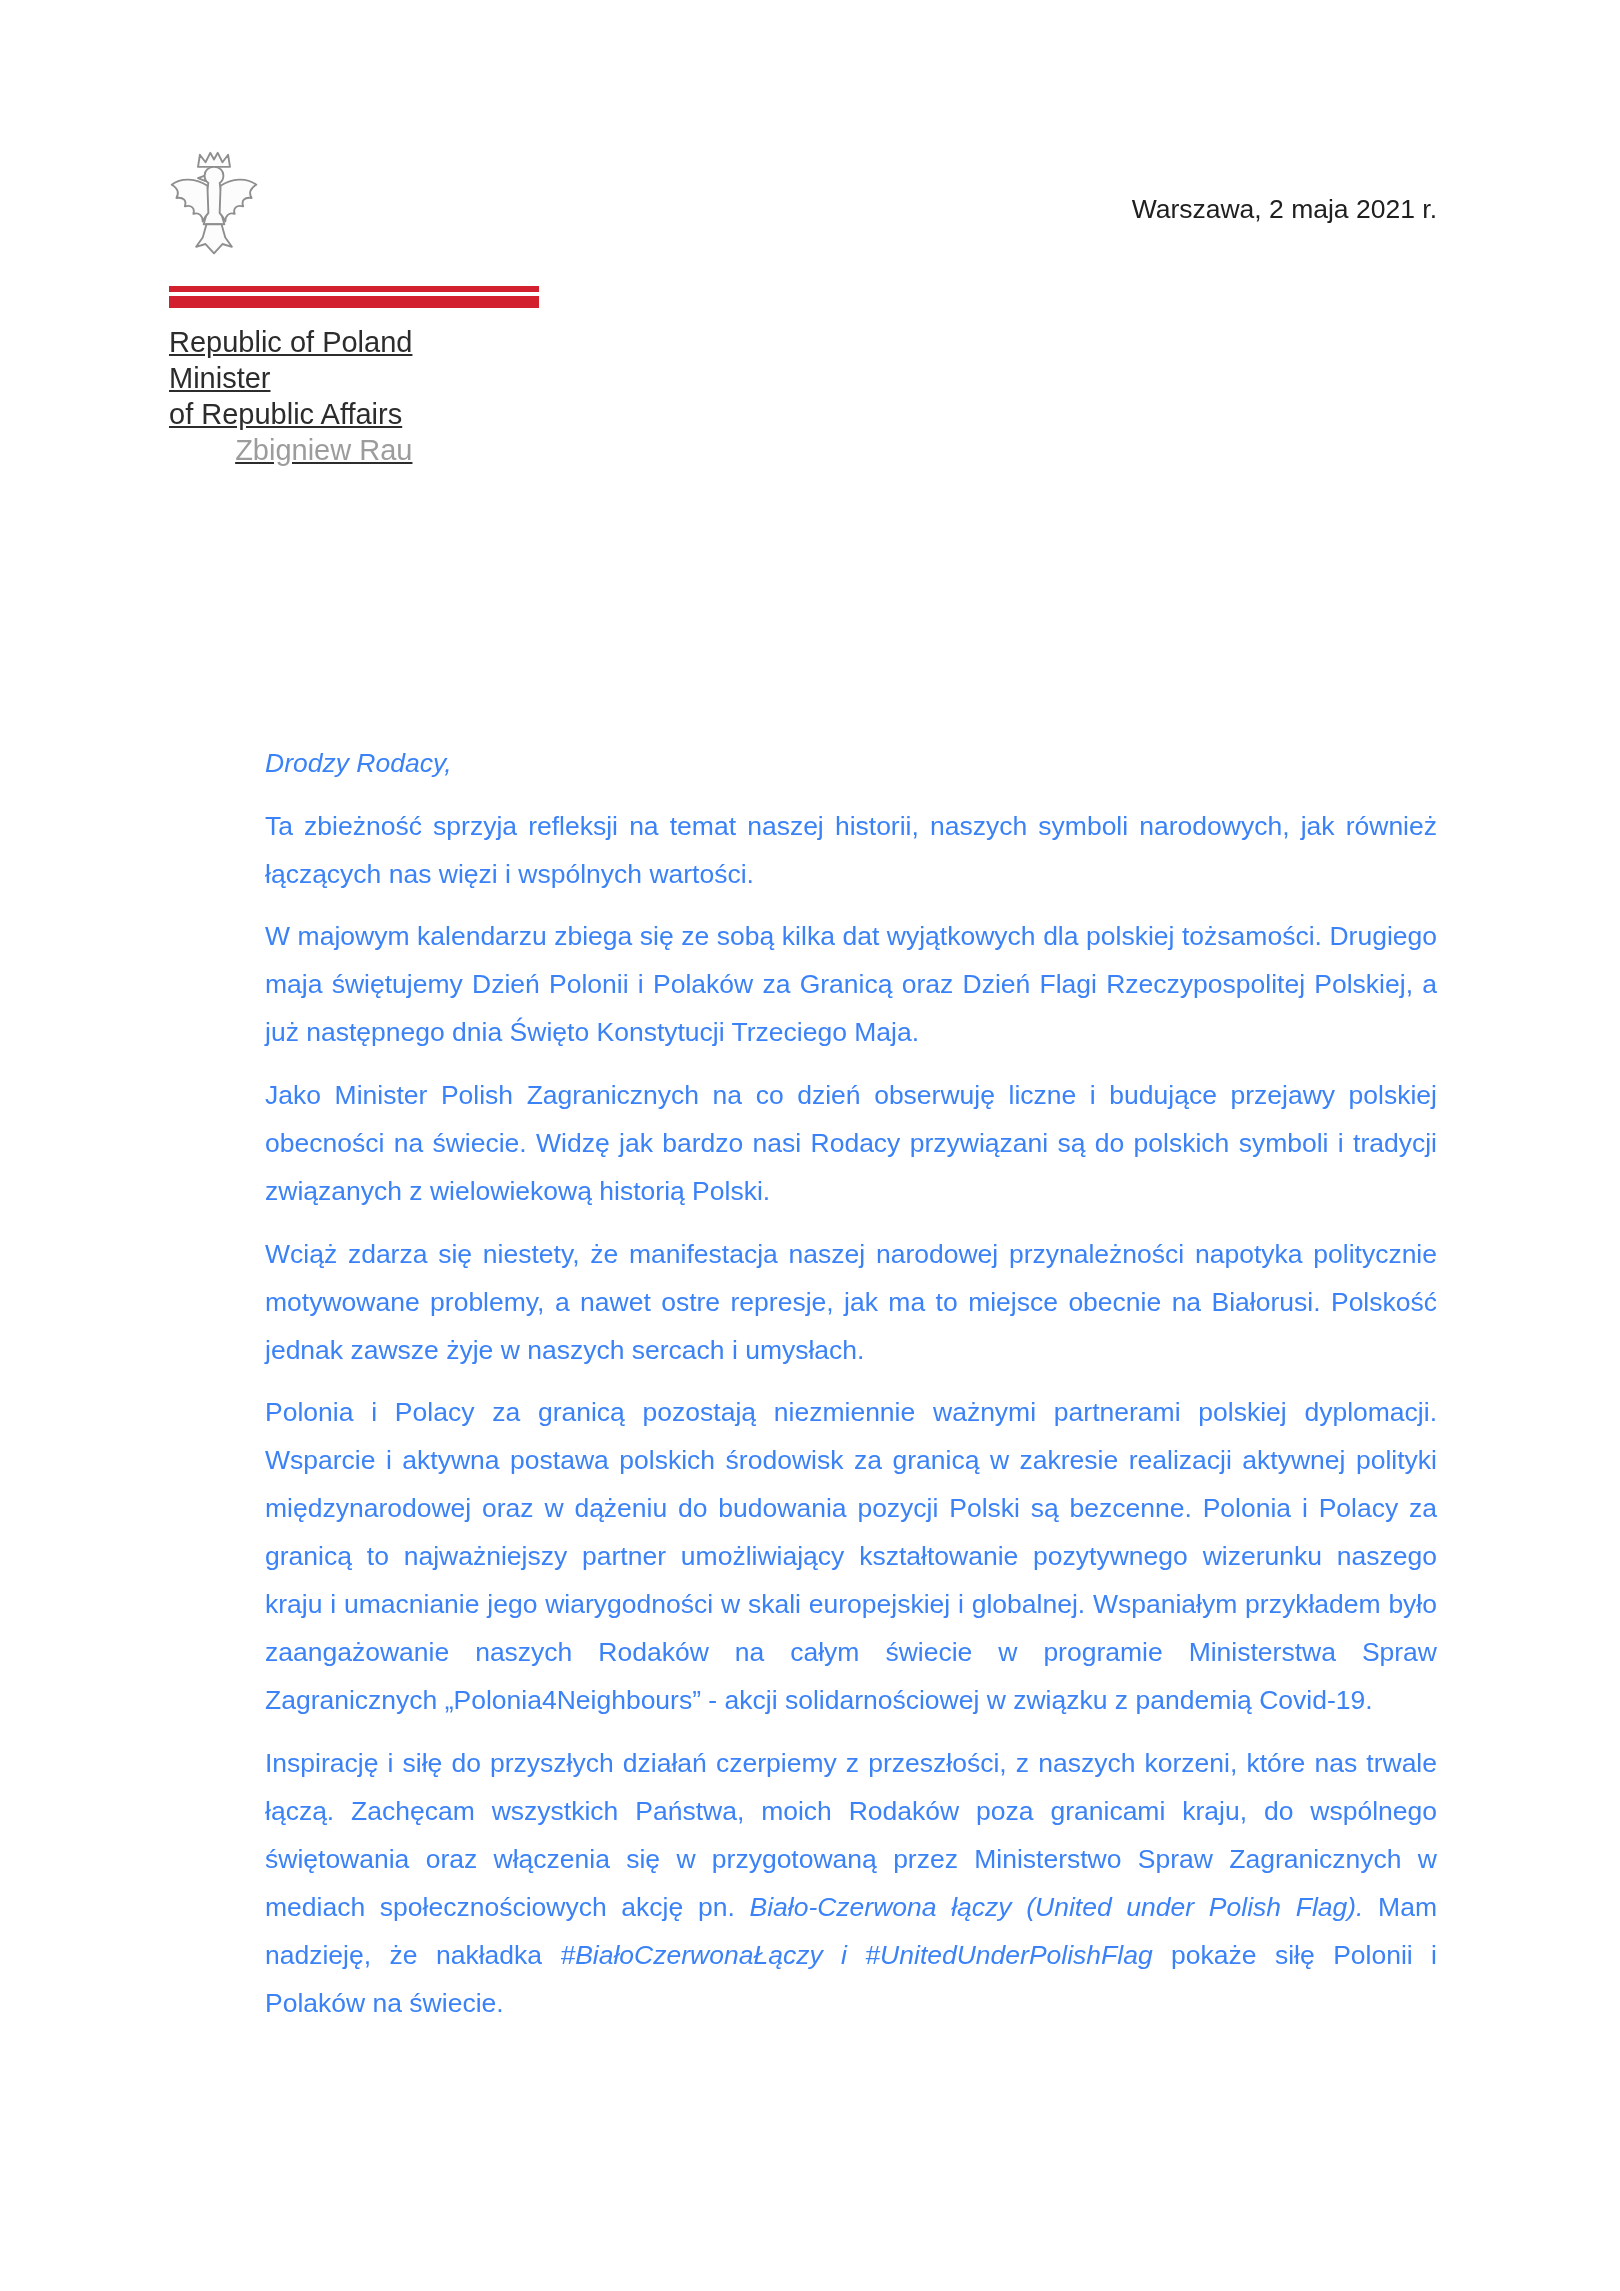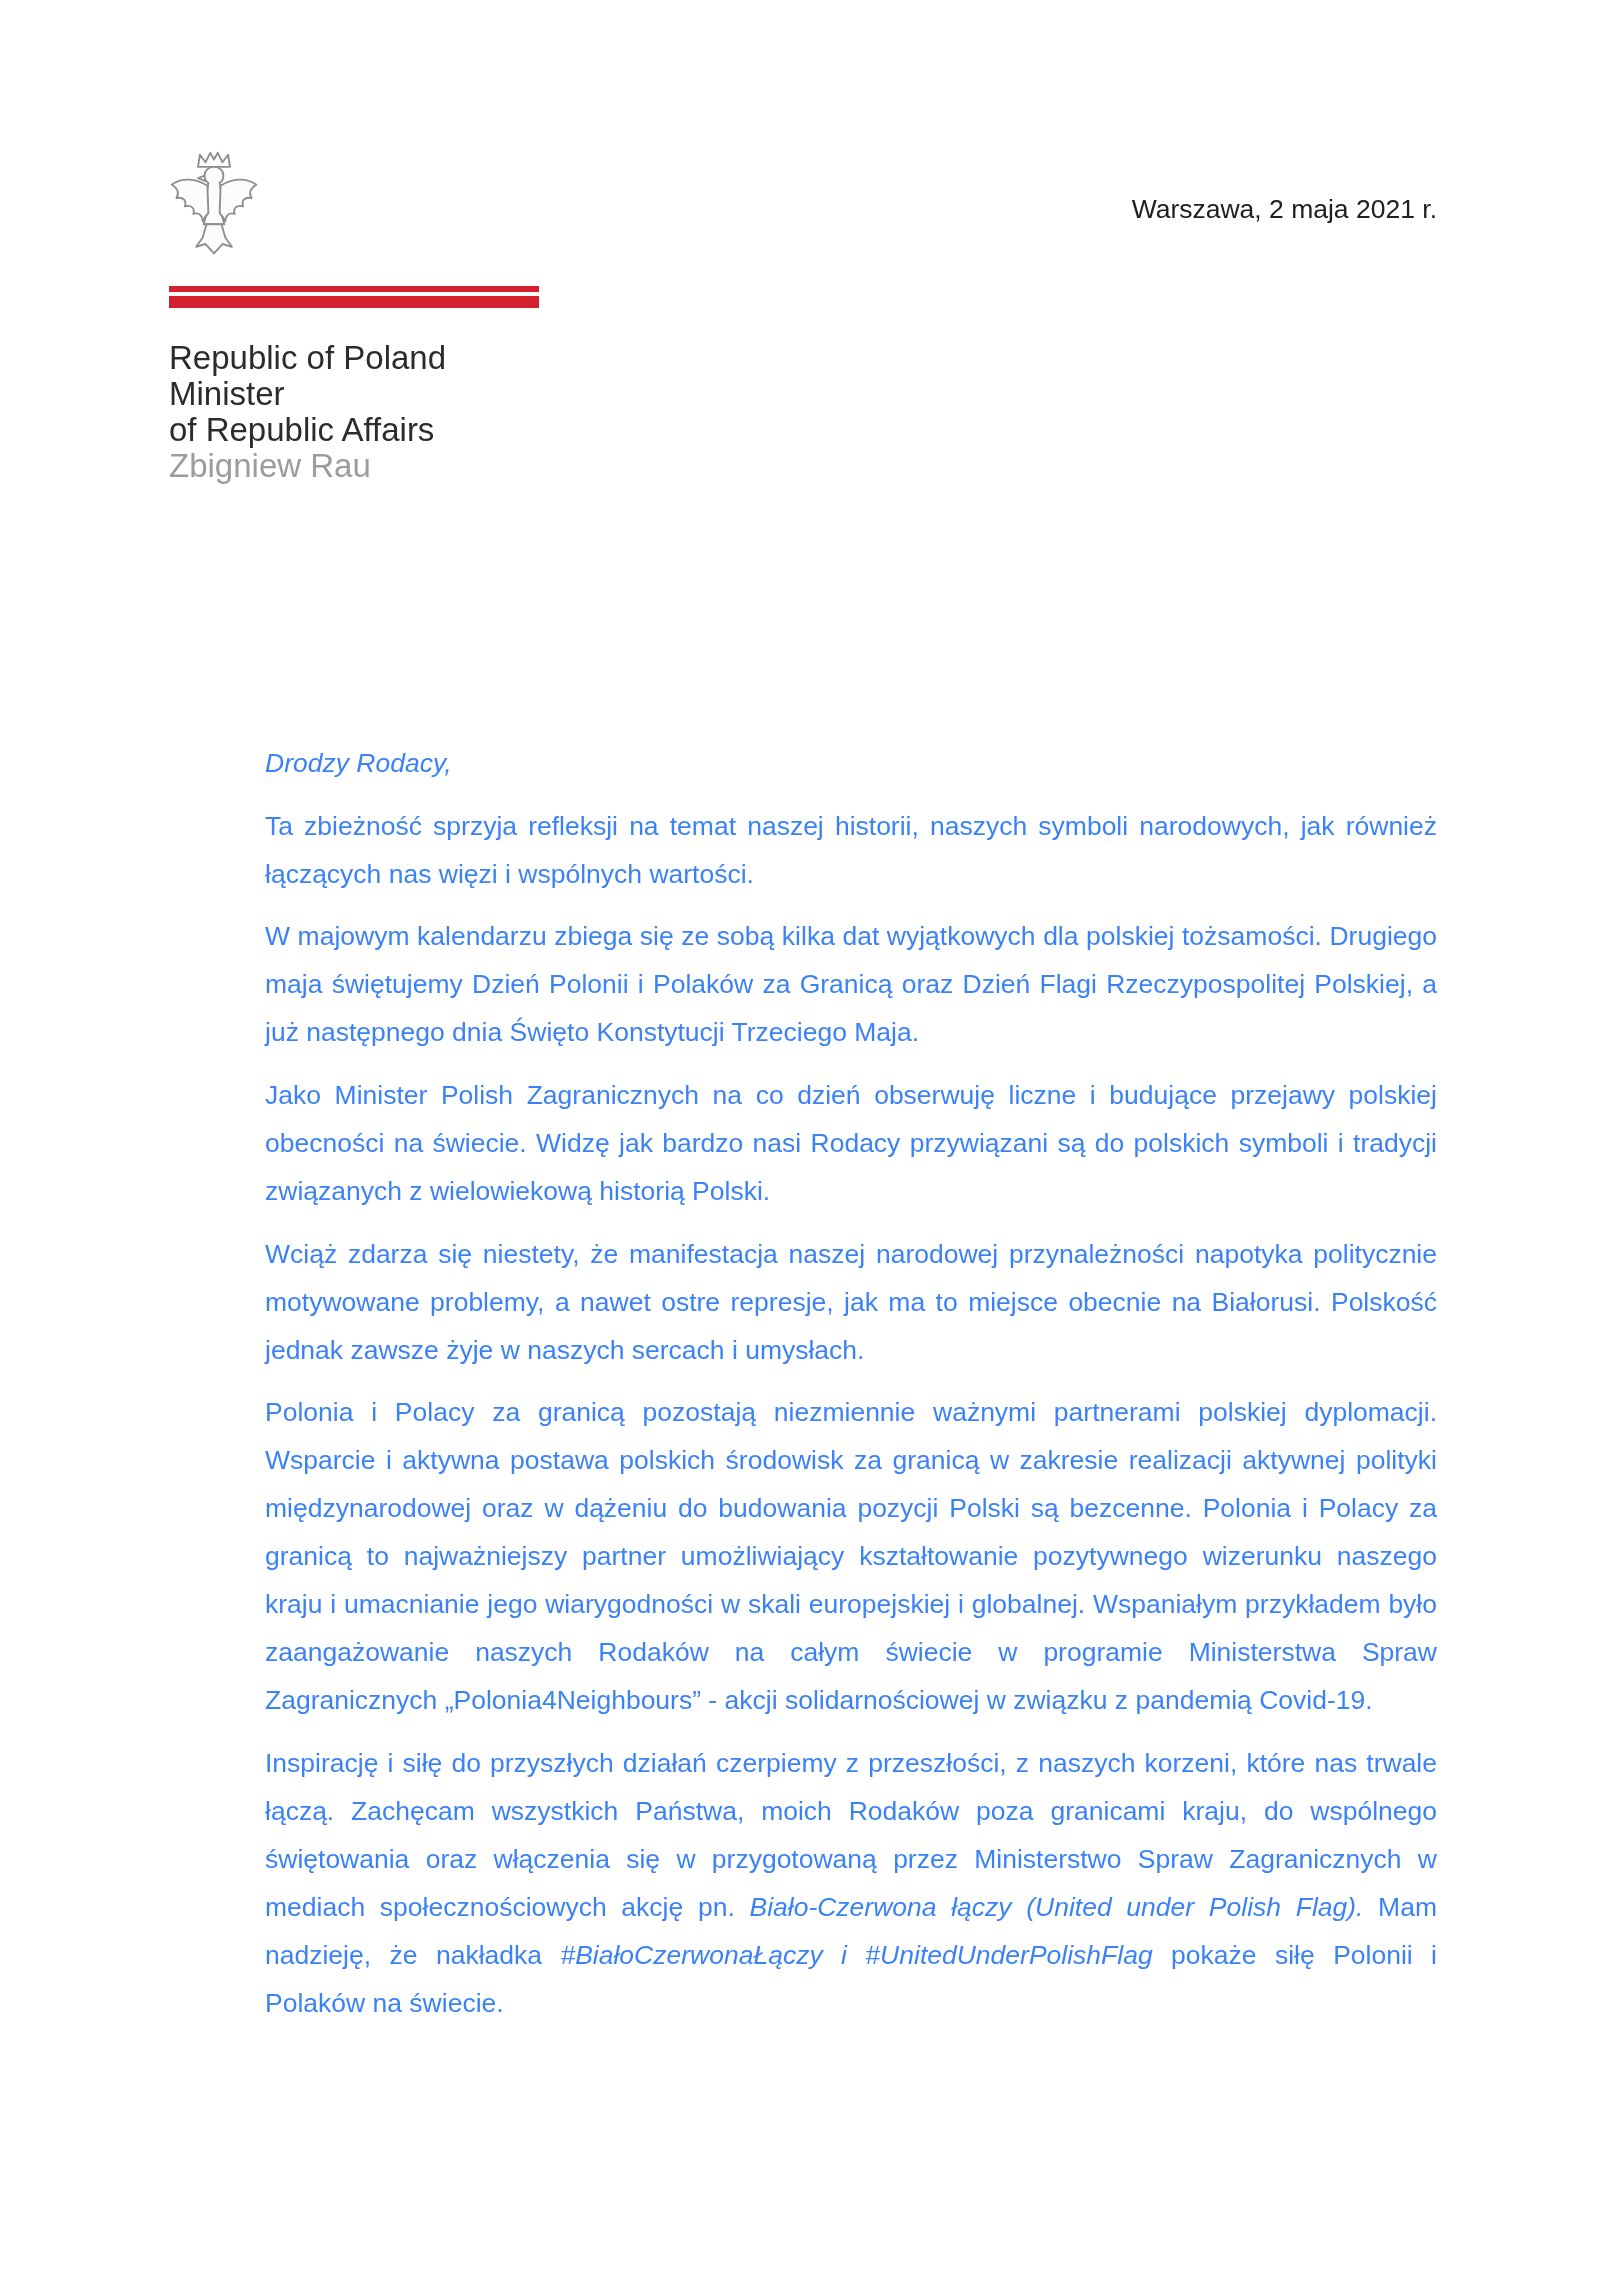--- a/index.html
+++ b/index.html
@@ -16,24 +16,24 @@
   .emblem { position:absolute; left:167px; top:145px; width:94px; height:120px; }
   .date {
     position:absolute; left:265px; top:194px; width:1172px;
     text-align:right; font-size:26.5px; color:#202020;
   }
   .flag-bar { position:absolute; left:169px; top:286px; width:370px; }
   .flag-bar .stripe-thin  { height:5.9px;  background:#d2202f; }
   .flag-bar .stripe-gap   { height:3.9px;  background:#ffffff; }
   .flag-bar .stripe-thick { height:12.7px; background:#d2202f; }
   .sender {
-    position:absolute; left:169px; top:340px;
-    font-size:33px; line-height:36px; color:#2c2c2c;
+    position:absolute; left:169px; top:324px;
+    font-size:29px; line-height:36px; color:#2c2c2c;text-decoration:underline;
   }
-  .sender .name { color:#9c9c9c; }
+  .sender .name { color:#9c9c9c;text-align:right; }
   .letter-body {
     position:absolute; left:265px; top:739px; width:1172px;
     font-size:26.5px; line-height:48px; text-align:justify;
     color:#3b82f6;
   }
   .letter-body p { margin:0 0 14.7px 0; }
   .salutation { font-style:italic; }
   .italic { font-style:italic;margin-top:44px; }
 </style>
 </head>

